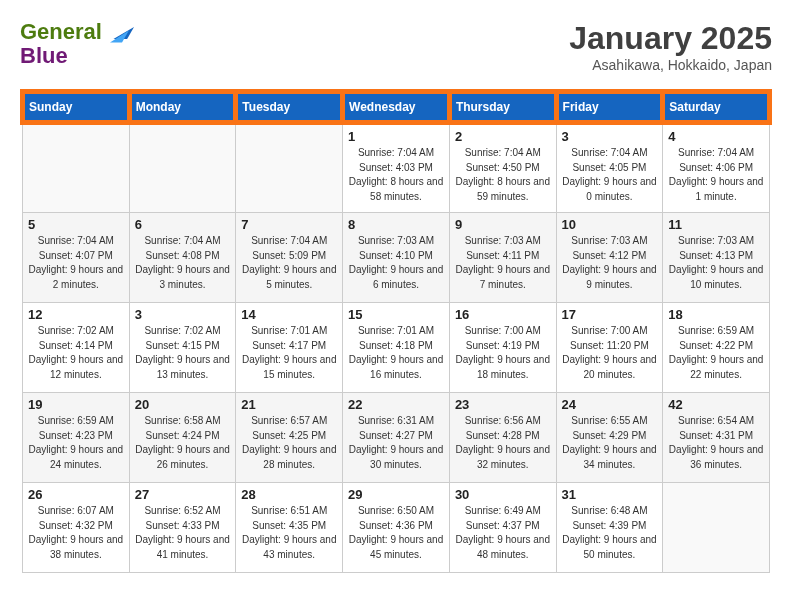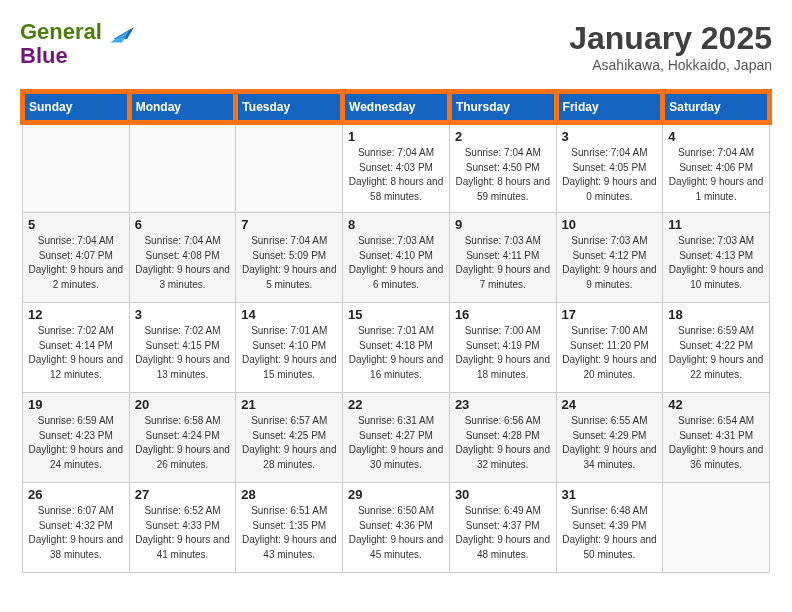--- a/index.html
+++ b/index.html
@@ -205,21 +205,21 @@
         </td>
         <td>
           <span class="day-number">3</span>
           <div class="day-info">Sunrise: 7:02 AM
 Sunset: 4:15 PM
 Daylight: 9 hours and 13 minutes.</div>
         </td>
         <td>
           <span class="day-number">14</span>
           <div class="day-info">Sunrise: 7:01 AM
-Sunset: 4:10 PM
+Sunset: 4:17 PM
 Daylight: 9 hours and 15 minutes.</div>
         </td>
         <td>
           <span class="day-number">15</span>
           <div class="day-info">Sunrise: 7:01 AM
 Sunset: 4:18 PM
 Daylight: 9 hours and 16 minutes.</div>
         </td>
         <td>
           <span class="day-number">16</span>
@@ -293,21 +293,21 @@
         </td>
         <td>
           <span class="day-number">27</span>
           <div class="day-info">Sunrise: 6:52 AM
 Sunset: 4:33 PM
 Daylight: 9 hours and 41 minutes.</div>
         </td>
         <td>
           <span class="day-number">28</span>
           <div class="day-info">Sunrise: 6:51 AM
-Sunset: 1:35 PM
+Sunset: 4:35 PM
 Daylight: 9 hours and 43 minutes.</div>
         </td>
         <td>
           <span class="day-number">29</span>
           <div class="day-info">Sunrise: 6:50 AM
 Sunset: 4:36 PM
 Daylight: 9 hours and 45 minutes.</div>
         </td>
         <td>
           <span class="day-number">30</span>

